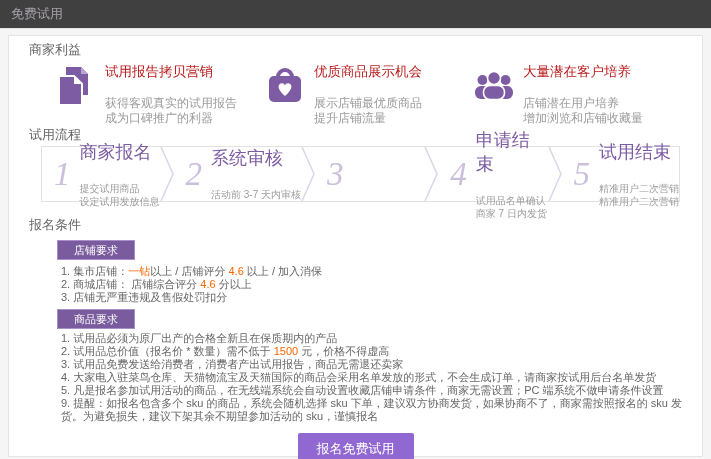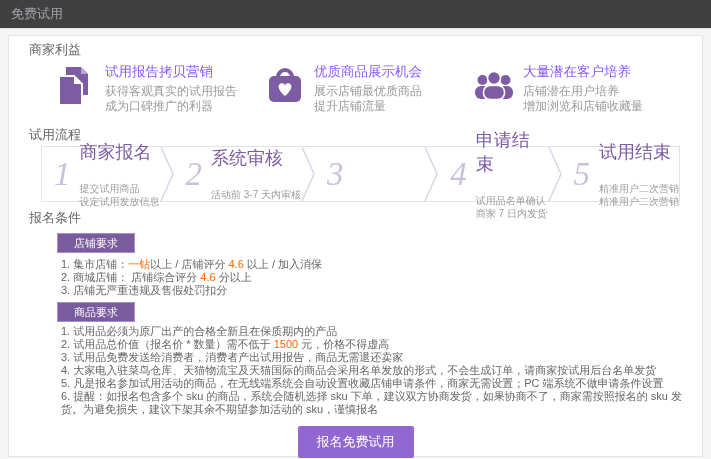--- a/index.html
+++ b/index.html
@@ -14,27 +14,27 @@
     padding-left:11px; font-size:13px; color:#a5a0a8;
     background:#404040; border-bottom:1px solid #e3e3e3;
   }
   .panel {
     margin:6px 8px 0 8px; height:422px;
     background:#fff; border:1px solid #e4e4e4;
     padding:6px 20px 0 20px;
   }
   .sec-h { font-size:13px; color:#666; height:15px; line-height:15px;font-family:Liberation Serif, serif; }
   .h2 { margin-top:12px; }
-  .h3 { margin-top:8px; }
+  .h3 { margin-top:15px; }
 
   
   .benefits { display:flex; margin-top:6px; padding-left:26px; height:52px; }
   .benefit { flex:1; display:flex; align-items:flex-start; }
   .b-icon { width:42px; height:42px; margin:2px 8px 0 0; flex:none; }
-  .b-title { font-size:13.5px; color:#8b5cf6; margin-bottom:3px; }
+  .b-title { font-size:13.5px; color:#b91c1c; margin-bottom:15px; }
   .b-sub { font-size:12px; color:#9b9b9b; line-height:15px; }
 
   
   .steps {
     margin:4px 2px 0 12px; height:56px;
     border:1px solid #e2e2e2; background:#fff;
     display:flex; align-items:stretch;
   }
   .step { flex:1; display:flex; align-items:center; padding-left:12px; }
   .step-num {
@@ -196,20 +196,20 @@
   </div>
 
   <span class="badge second">商品要求</span>
 
   <div class="clist product">
     <div class="cline"><span>1. 试用品必须为原厂出产的合格全新且在保质期内的产品</span></div>
     <div class="cline"><span>2. 试用品总价值（报名价 * 数量）需不低于 </span><span class="hl">1500</span><span> 元，价格不得虚高</span></div>
     <div class="cline"><span>3. 试用品免费发送给消费者，消费者产出试用报告，商品无需退还卖家</span></div>
     <div class="cline"><span>4. 大家电入驻菜鸟仓库、天猫物流宝及天猫国际的商品会采用名单发放的形式，不会生成订单，请商家按试用后台名单发货</span></div>
     <div class="cline"><span>5. 凡是报名参加试用活动的商品，在无线端系统会自动设置收藏店铺申请条件，商家无需设置；PC 端系统不做申请条件设置</span></div>
-    <div class="cline"><span>6. 提醒：如报名包含多个 sku 的商品，系统会随机选择 sku 下单，建议双方协商发货，如果协商不了，商家需按照报名的 sku 发货。为避免损失，建议下架其余不期望参加活动的 sku，谨慎报名</span></div>
+    <div class="cline"><span>9. 提醒：如报名包含多个 sku 的商品，系统会随机选择 sku 下单，建议双方协商发货，如果协商不了，商家需按照报名的 sku 发货。为避免损失，建议下架其余不期望参加活动的 sku，谨慎报名</span></div>
   </div>
 
   <div class="cta-row">
     <button class="cta">报名免费试用</button>
   </div>
 
 </div>
 
 </body></html>

